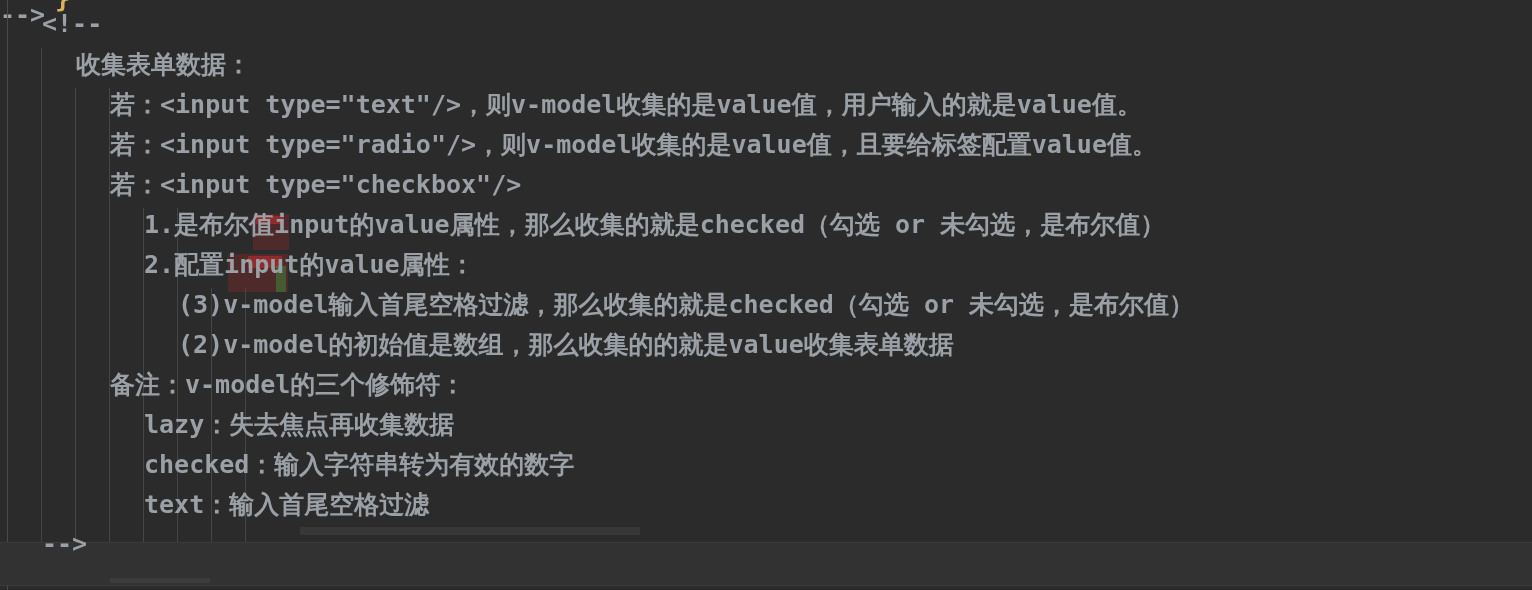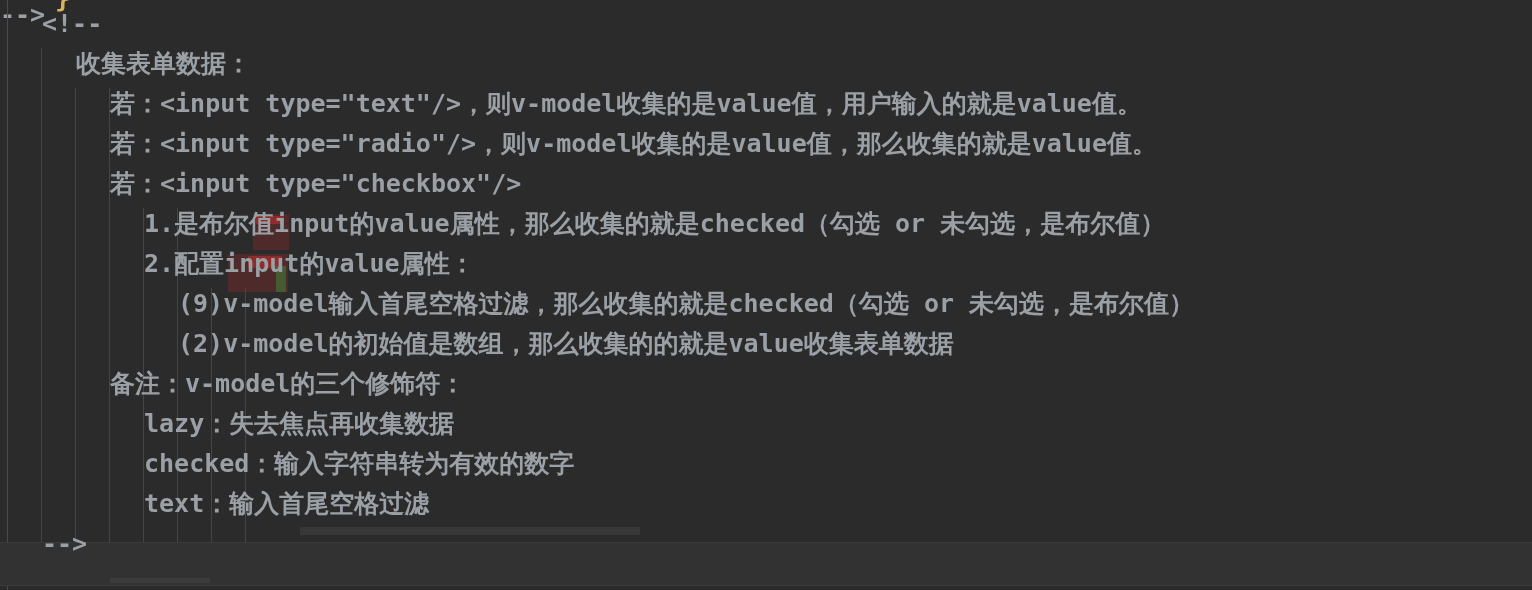--- a/index.html
+++ b/index.html
@@ -50,21 +50,21 @@
   .line {
     position: absolute;
     left: 0;
     width: 1532px;
     height: 40px;
     line-height: 40px;
     white-space: pre;
     color: #9aa0a6;
   }
   .cjk {
-    font-family: Liberation Mono, monospace;
+    font-family: Liberation Sans, sans-serif;
     font-weight: bold;
   }
   .mono {
     font-family: "DejaVu Sans Mono", "Liberation Mono", monospace;
     font-weight: bold;
   }
   .brace-top {
     position: absolute;
     left: 55px;
     top: -17px;
@@ -133,25 +133,25 @@
 
    --&gt;
   <div class="ghost" style="left:110px; top:578px; width:100px;"></div>
   <div class="ghost" style="left:300px; top:527px; width:340px; height:8px;"></div>
 
   
   <div id="code-lines">
       <div class="line" style="top: 4px; padding-left: 42px;"><span class="mono">&lt;!--</span></div>
       <div class="line" style="top: 44px; padding-left: 76px;"><span class="cjk">收集表单数据：</span></div>
       <div class="line" style="top: 84px; padding-left: 110px;"><span class="cjk">若：</span><span class="mono">&lt;input type="text"/&gt;</span><span class="cjk">，则</span><span class="mono">v-model</span><span class="cjk">收集的是</span><span class="mono">value</span><span class="cjk">值，用户输入的就是</span><span class="mono">value</span><span class="cjk">值。</span></div>
-      <div class="line" style="top: 124px; padding-left: 110px;"><span class="cjk">若：</span><span class="mono">&lt;input type="radio"/&gt;</span><span class="cjk">，则</span><span class="mono">v-model</span><span class="cjk">收集的是</span><span class="mono">value</span><span class="cjk">值，那么收集的就是</span><span class="mono">value</span><span class="cjk">值。</span></div>
+      <div class="line" style="top: 124px; padding-left: 110px;"><span class="cjk">若：</span><span class="mono">&lt;input type="radio"/&gt;</span><span class="cjk">，则</span><span class="mono">v-model</span><span class="cjk">收集的是</span><span class="mono">value</span><span class="cjk">值，且要给标签配置</span><span class="mono">value</span><span class="cjk">值。</span></div>
       <div class="line" style="top: 164px; padding-left: 110px;"><span class="cjk">若：</span><span class="mono">&lt;input type="checkbox"/&gt;</span></div>
       <div class="line" style="top: 204px; padding-left: 144px;"><span class="mono">1.</span><span class="cjk">是布尔值</span><span class="mono">input</span><span class="cjk">的</span><span class="mono">value</span><span class="cjk">属性，那么收集的就是</span><span class="mono">checked</span><span class="cjk">（勾选</span><span class="mono"> or </span><span class="cjk">未勾选，是布尔值）</span></div>
       <div class="line" style="top: 244px; padding-left: 144px;"><span class="mono">2.</span><span class="cjk">配置</span><span class="mono">input</span><span class="cjk">的</span><span class="mono">value</span><span class="cjk">属性：</span></div>
-      <div class="line" style="top: 284px; padding-left: 178px;"><span class="mono">(9)v-model</span><span class="cjk">输入首尾空格过滤，那么收集的就是</span><span class="mono">checked</span><span class="cjk">（勾选</span><span class="mono"> or </span><span class="cjk">未勾选，是布尔值）</span></div>
+      <div class="line" style="top: 284px; padding-left: 178px;"><span class="mono">(3)v-model</span><span class="cjk">输入首尾空格过滤，那么收集的就是</span><span class="mono">checked</span><span class="cjk">（勾选</span><span class="mono"> or </span><span class="cjk">未勾选，是布尔值）</span></div>
       <div class="line" style="top: 324px; padding-left: 178px;"><span class="mono">(2)v-model</span><span class="cjk">的初始值是数组，那么收集的的就是</span><span class="mono">value</span><span class="cjk">收集表单数据</span></div>
       <div class="line" style="top: 364px; padding-left: 110px;"><span class="cjk">备注：</span><span class="mono">v-model</span><span class="cjk">的三个修饰符：</span></div>
       <div class="line" style="top: 404px; padding-left: 144px;"><span class="mono">lazy</span><span class="cjk">：失去焦点再收集数据</span></div>
       <div class="line" style="top: 444px; padding-left: 144px;"><span class="mono">checked</span><span class="cjk">：输入字符串转为有效的数字</span></div>
       <div class="line" style="top: 484px; padding-left: 144px;"><span class="mono">text</span><span class="cjk">：输入首尾空格过滤</span></div>
       <div class="line" style="top: 524px; padding-left: 42px;"><span class="mono">--&gt;</span></div>
     </div>
 
 </div>
 

